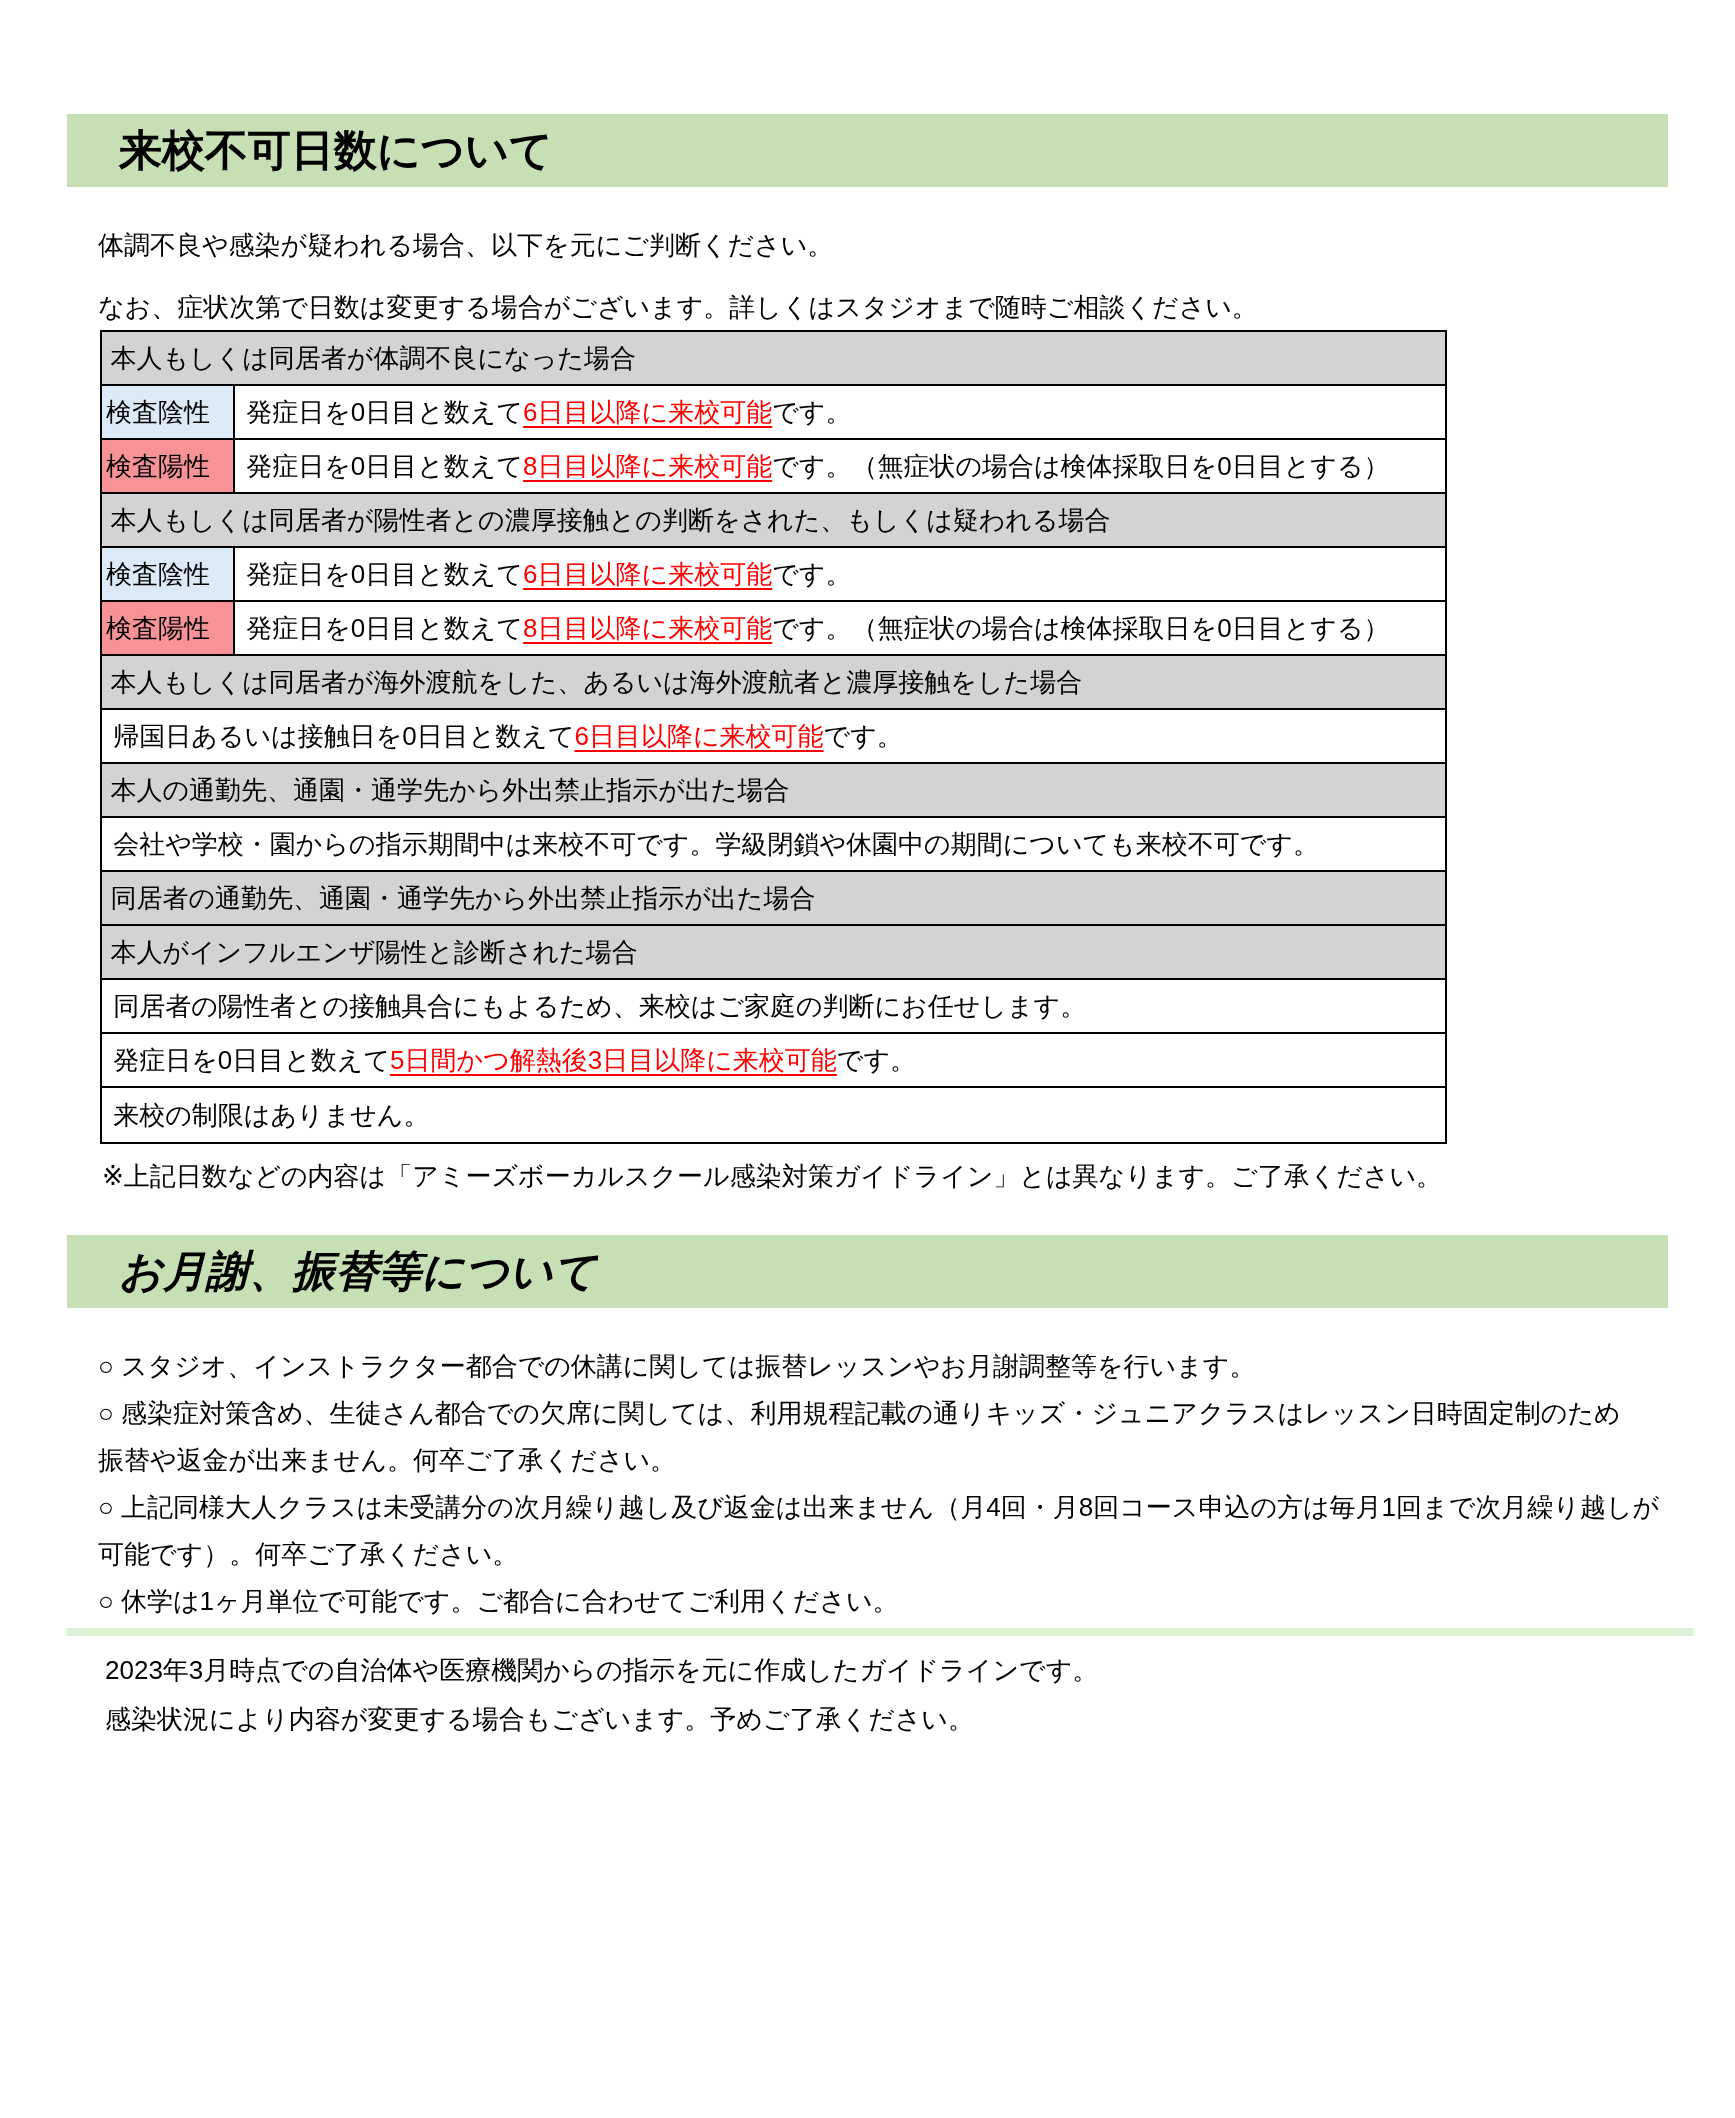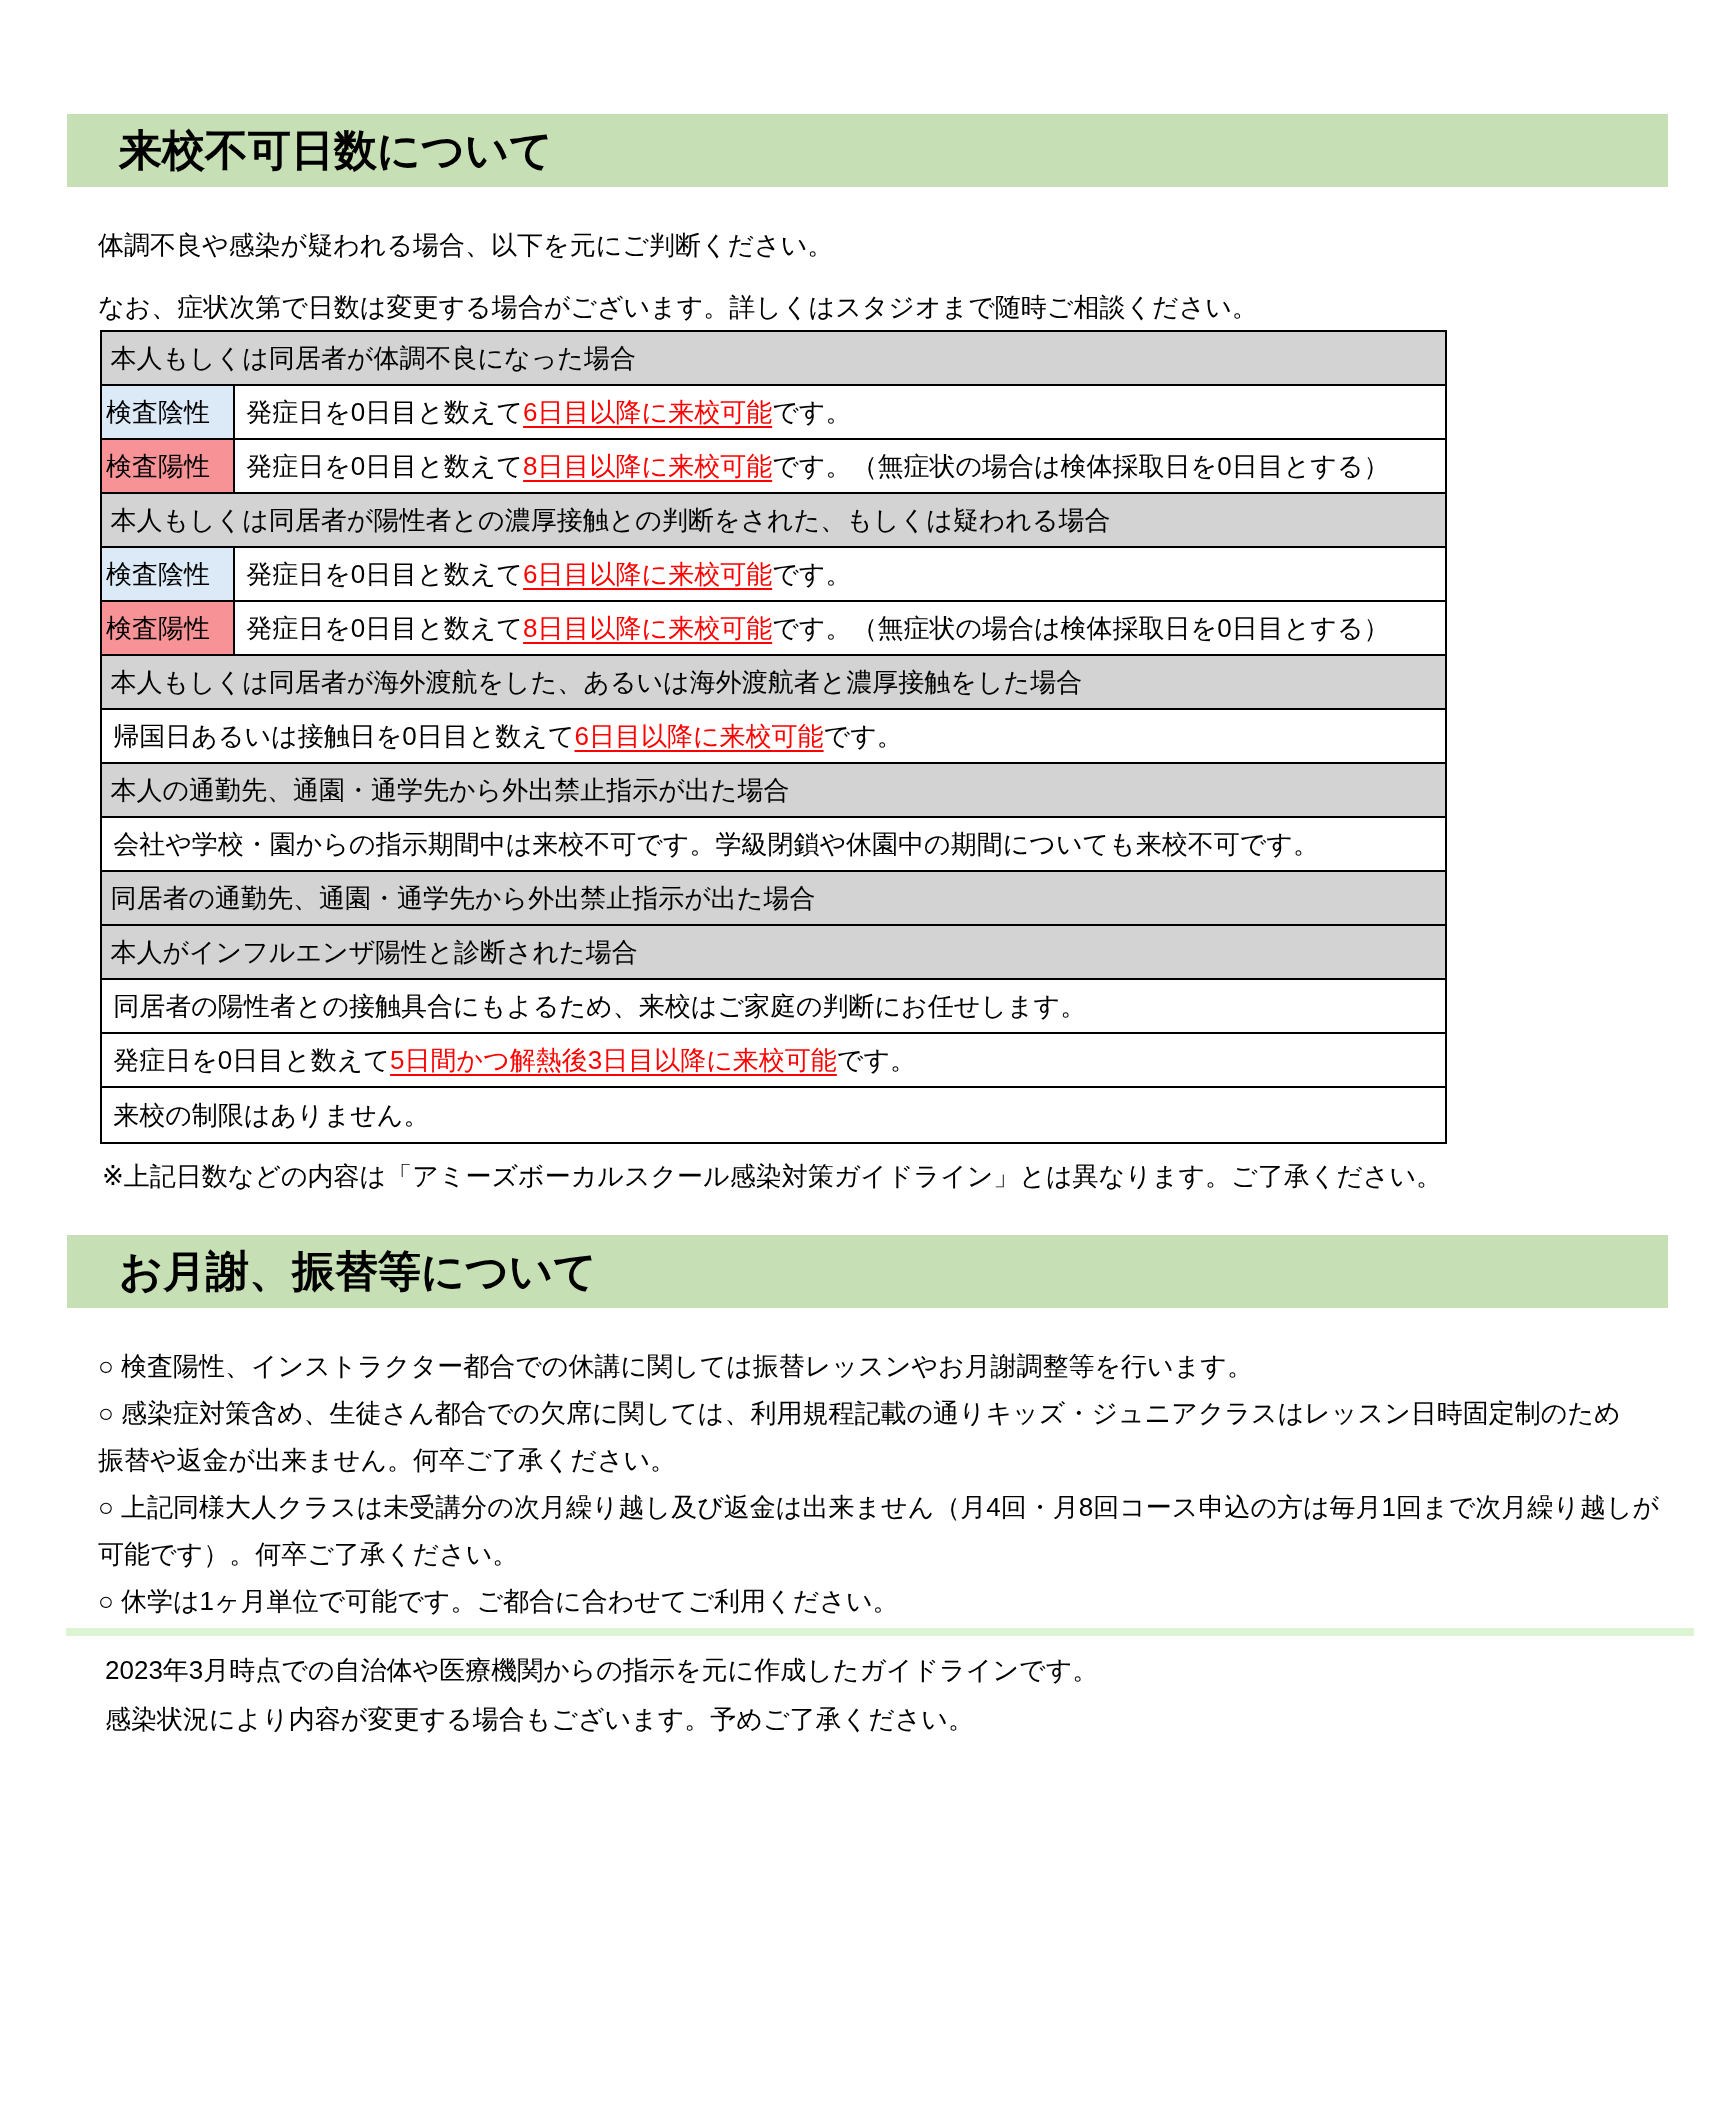--- a/index.html
+++ b/index.html
@@ -15,21 +15,21 @@
   .page{
     width:1735px;height:2119px;background:#ffffff;overflow:hidden;
     font-family:"Liberation Sans","DejaVu Sans",sans-serif;color:#000;
   }
   .bar{
     height:73px;margin:0 67px;background:var(--accent-green);
     display:flex;align-items:center;padding-left:52px;
     font-size:43px;font-weight:bold;white-space:nowrap;
   }
   .bar1{margin-top:114px;}
-  .bar2{margin-top:43px;}
+  .bar2{margin-top:43px;font-style:italic;}
   .para{margin-left:98px;font-size:26px;line-height:31px;height:31px;white-space:nowrap;}
   .p1{margin-top:43px;}
   .p2{margin-top:31px;}
   .table{
     margin:7px 0 0 100px;width:1347px;
     border:2.8px solid #000;
   }
   .trow{display:flex;height:54px;border-bottom:2.8px solid #000;background:#ffffff;}
   .trow:last-child{border-bottom:none;}
   .trow.case{background:var(--row-gray);}
@@ -146,21 +146,21 @@
       </div>
     </div>
 
   <div class="note">※上記日数などの内容は「アミーズボーカルスクール感染対策ガイドライン」とは異なります。ご了承ください。</div>
 
   <div class="bar bar2">
     <span>お月謝、振替等について</span>
   </div>
 
   <div class="bullets">
-      <div class="bullet-line">○ 検査陽性、インストラクター都合での休講に関しては振替レッスンやお月謝調整等を行います。</div>
+      <div class="bullet-line">○ スタジオ、インストラクター都合での休講に関しては振替レッスンやお月謝調整等を行います。</div>
       <div class="bullet-line">○ 感染症対策含め、生徒さん都合での欠席に関しては、利用規程記載の通りキッズ・ジュニアクラスはレッスン日時固定制のため</div>
       <div class="bullet-line">振替や返金が出来ません。何卒ご了承ください。</div>
       <div class="bullet-line">○ 上記同様大人クラスは未受講分の次月繰り越し及び返金は出来ません（月4回・月8回コース申込の方は毎月1回まで次月繰り越しが</div>
       <div class="bullet-line">可能です）。何卒ご了承ください。</div>
       <div class="bullet-line">○ 休学は1ヶ月単位で可能です。ご都合に合わせてご利用ください。</div>
     </div>
 
   <div class="divider"></div>
 
   <div class="footer-line f1">2023年3月時点での自治体や医療機関からの指示を元に作成したガイドラインです。</div>

